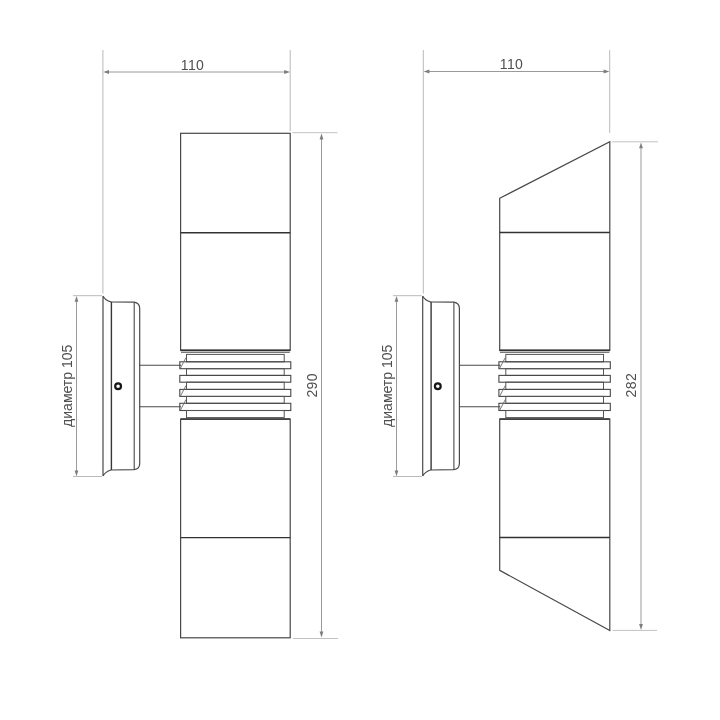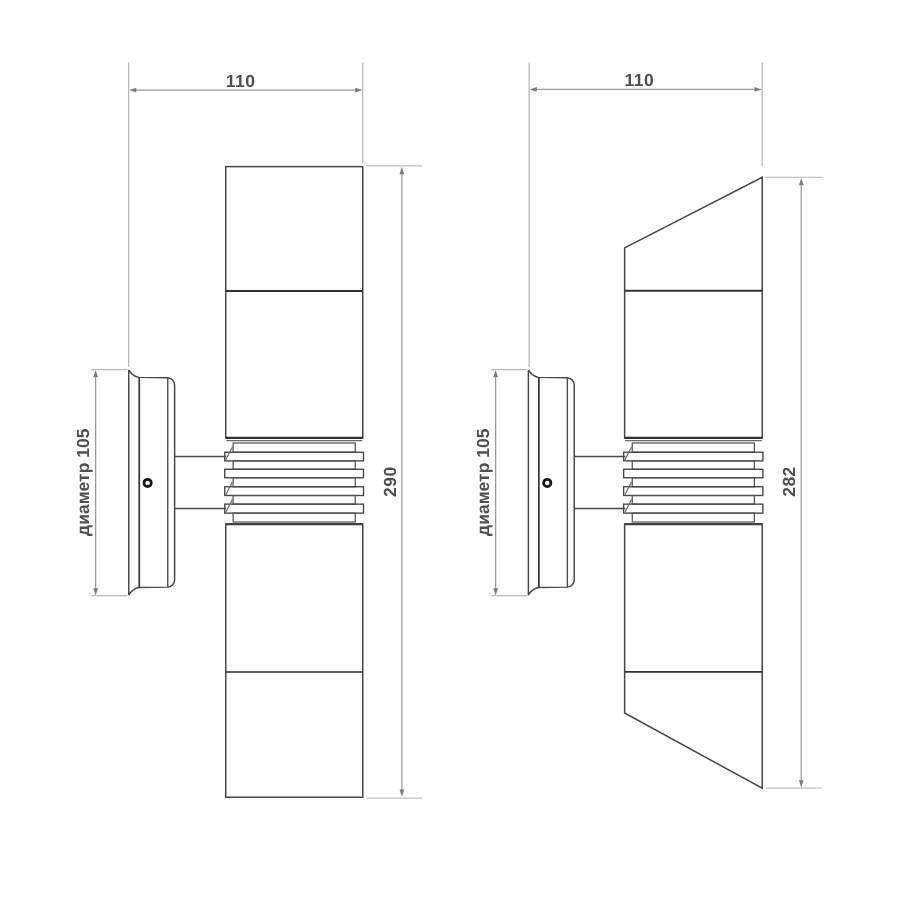--- a/index.html
+++ b/index.html
@@ -1,16 +1,16 @@
 <!DOCTYPE html>
 <html><head>
 <meta charset="utf-8">
 <style>
   html,body{margin:0;padding:0;background:#ffffff;}
-  .wrap{width:720px;height:720px;background:#c2410c;position:relative;font-weight:bold;}
+  .wrap{width:720px;height:720px;background:#c2410c;position:relative;}
   svg{display:block;}
   text{font-family:"Liberation Sans",sans-serif;fill:#4f4f4f;}
 </style>
 </head>
 <body>
 <div class="wrap">
 <svg width="720" height="720" viewBox="0 0 720 720">
 
   <rect x="0" y="0" width="720" height="720" fill="#ffffff"></rect>
 

